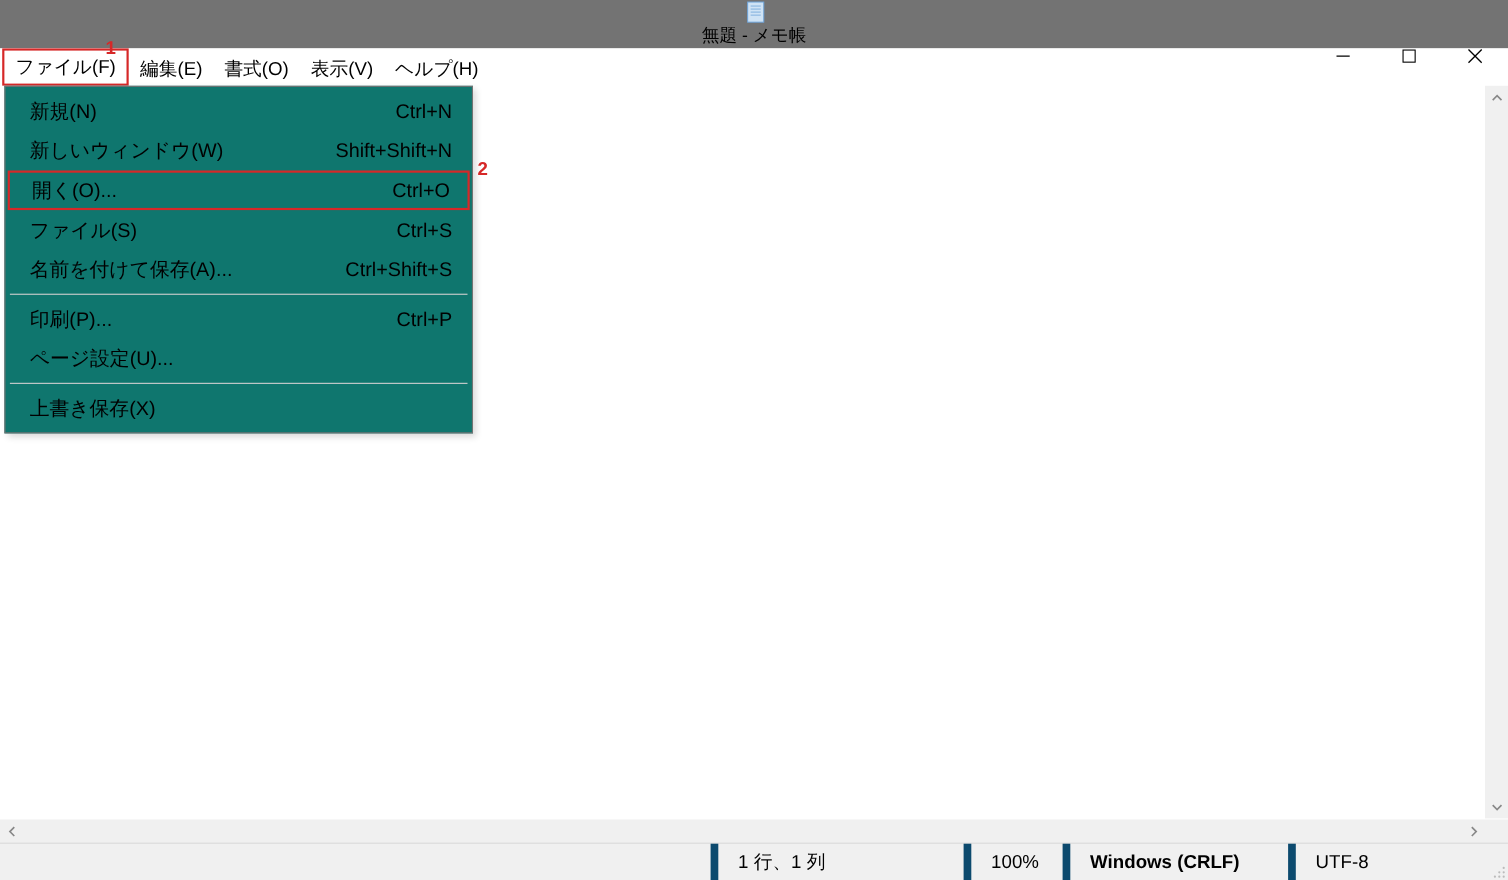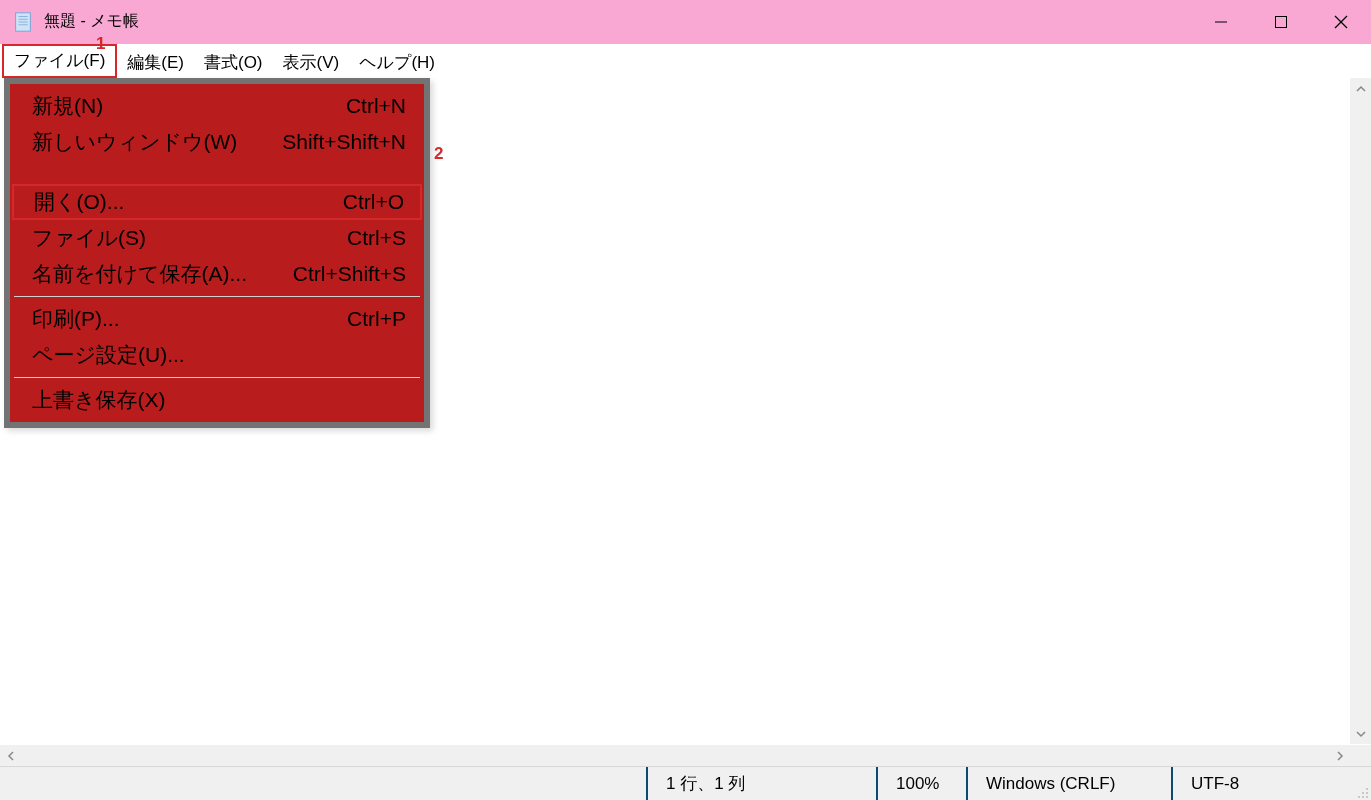--- a/index.html
+++ b/index.html
@@ -13,22 +13,23 @@
       background: #ffffff;
       width: 1371px;
       height: 800px;
       overflow: hidden;
       position: relative;
     }
     .titlebar {
       height: 44px;
       display: flex;
       align-items: center;
-      background: #f9a8d4;
+      background: #737373;
       border-bottom: 1px solid transparent;
+      flex-direction: column;
     }
     .titlebar-icon {
       width: 22px;
       height: 22px;
       margin-left: 12px;
       margin-right: 10px;
     }
     .titlebar-title {
       font-size: 16px;
       color: #000;
@@ -62,36 +63,35 @@
       cursor: default;
     }
     .menu-item.highlighted {
       border: 2px solid #d62828;
     }
     .dropdown {
       position: absolute;
       top: 78px;
       left: 4px;
       width: 426px;
-      background: #b91c1c;
-      border: 6px solid #737373;
+      background: #0f766e;
+      border: 1px solid #737373;
       box-shadow: 3px 3px 6px rgba(0,0,0,0.15);
-      font-size: 21px;
+      font-size: 18px;
       padding: 4px 2px;
     }
     .dropdown-item {
       display: flex;
       align-items: center;
       height: 36px;
       padding: 0 16px 0 20px;
       cursor: default;
     }
     .dropdown-item.highlighted {
       border: 2px solid #d62828;
-      margin-top: 24px;
     }
     .dropdown-label {
       flex: 1;
     }
     .dropdown-shortcut {
       text-align: right;
       color: #000;
       min-width: 120px;
     }
     .dropdown-separator {
@@ -160,21 +160,21 @@
       right: 0;
       height: 34px;
       background: #f0f0f0;
       display: flex;
       align-items: center;
       font-size: 17px;
       border-top: 1px solid #d8d8d8;
     }
     .status-cell {
       padding: 0 18px;
-      border-left: 2px solid #0c4a6e;
+      border-left: 7px solid #0c4a6e;
       height: 100%;
       display: flex;
       align-items: center;
       text-align: right;
     }
     .status-spacer {
       flex: 1;
     }
     .resize-grip {
       position: absolute;
@@ -308,21 +308,21 @@
 <div class="scroll-corner"></div>
 
 <div class="statusbar">
   <div class="status-spacer"></div>
   <div class="status-cell" style="width:230px;">
       <span>1 行、1 列</span>
     </div>
   <div class="status-cell" style="width:90px;">
       <span>100%</span>
     </div>
-  <div class="status-cell" style="width:205px;">
+  <div class="status-cell" style="width:205px;font-weight:bold;">
       <span>Windows (CRLF)</span>
     </div>
   <div class="status-cell" style="width:200px;">
       <span>UTF-8</span>
     </div>
   <span class="resize-grip">
     <svg width="14" height="14" viewBox="0 0 14 14">
       <circle cx="12" cy="4" r="1" fill="#bbb"></circle>
       <circle cx="8" cy="8" r="1" fill="#bbb"></circle>
       <circle cx="12" cy="8" r="1" fill="#bbb"></circle>

